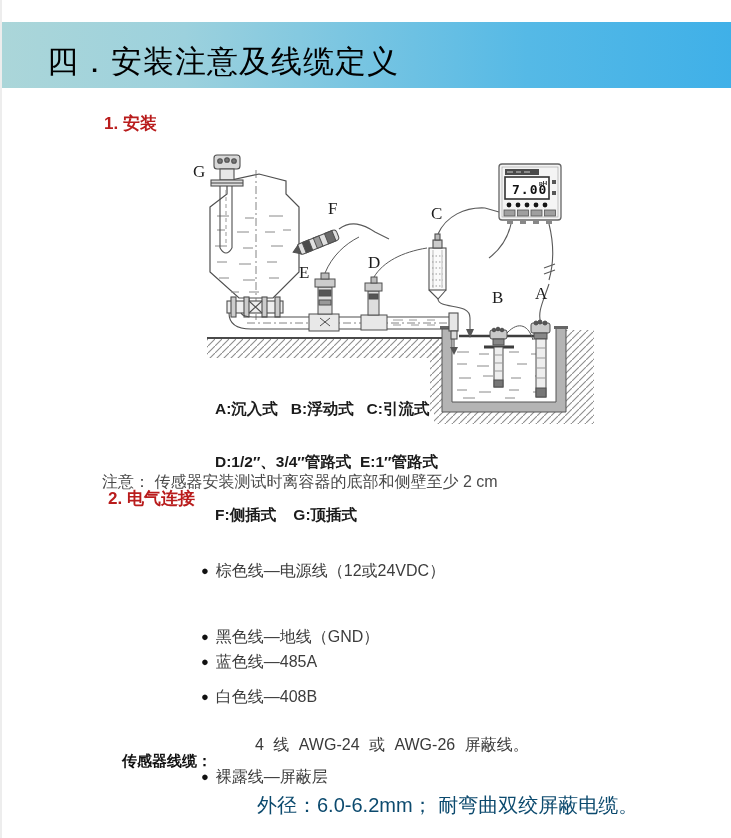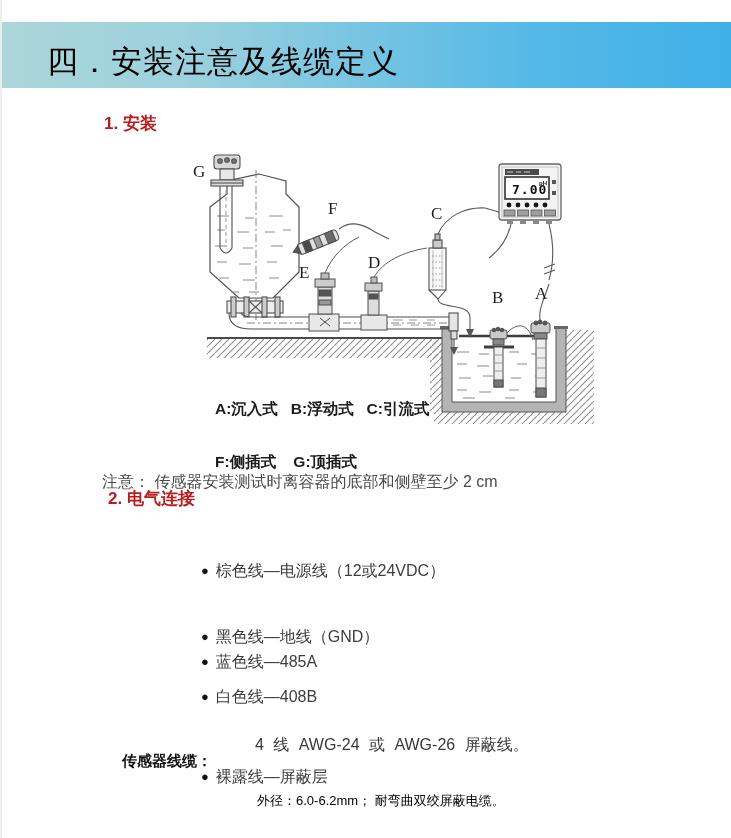--- a/index.html
+++ b/index.html
@@ -25,21 +25,21 @@
   .diagram-wrap{left:185px;top:150px;width:420px;height:278px;}
   .diagram-legend{
     position:absolute;left:8px;top:215px;font-weight:700;font-size:15.5px;
     line-height:17.6px;color:#1b1b1b;white-space:pre;margin-left:20px;
   }
   .diagram-legend div{white-space:pre;}
   .bullet{position:absolute;left:190px;font-size:16px;color:#3d3d3d;white-space:pre;}
   .bullet .dot{font-size:13px;color:#111;margin-right:7px;vertical-align:1px;}
   .cable-label{left:120px;top:752px;font-size:15px;font-weight:700;color:#111;white-space:pre;}
   .cable-spec{left:253px;top:735px;font-size:16px;color:#3a3a3a;word-spacing:5px;white-space:pre;}
-  .cable-detail{left:255px;top:792px;font-size:13px;color:#000000;white-space:pre;}
+  .cable-detail{left:255px;top:792px;font-size:20px;color:#0c4a6e;white-space:pre;}
   svg text.letter{font-family:"Liberation Serif","DejaVu Serif",serif;font-size:17px;fill:#1c1c1c;}
   svg text.lcd{font-family:"DejaVu Sans Mono","Liberation Mono",monospace;font-weight:700;font-size:13px;fill:#111;letter-spacing:1px;}
   svg text.lcd-unit{font-family:"Liberation Sans",sans-serif;font-size:6px;fill:#111;font-weight:700;}
 </style>
 </head>
 <body>
 
 <div class="abs header-bar">
   <div class="page-title">四．安装注意及线缆定义</div>
 </div>
@@ -214,20 +214,21 @@
       <text class="letter" x="112" y="128">E</text>
       <text class="letter" x="181" y="118">D</text>
       <text class="letter" x="244" y="69">C</text>
       <text class="letter" x="305" y="153">B</text>
       <text class="letter" x="348" y="149">A</text>
     </g>
   </svg>
 
   <div class="diagram-legend">
     <div>A:沉入式   B:浮动式   C:引流式</div>
+    <div>D:1/2″、3/4″管路式  E:1″管路式</div>
     <div>F:侧插式    G:顶插式</div>
   </div>
 </div>
 
 <div class="abs note-line">注意： 传感器安装测试时离容器的底部和侧壁至少 2 cm</div>
 
 <div class="abs sec-heading h-elec">2. 电气连接</div>
 
 <div class="abs bullet" style="top:543px">
   <span class="dot">●</span><span>棕色线—电源线（12或24VDC）</span>

